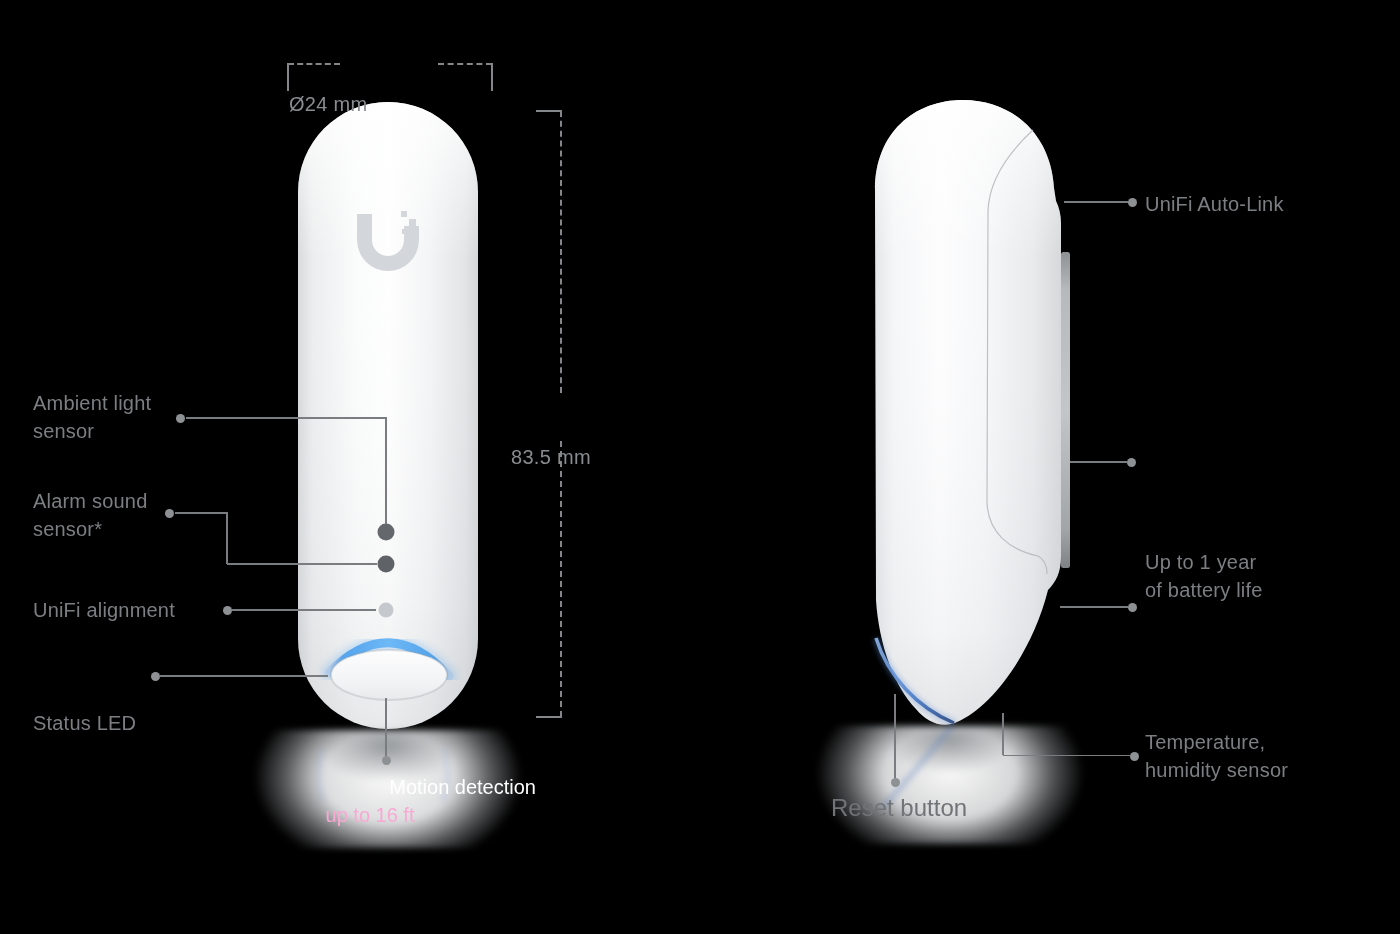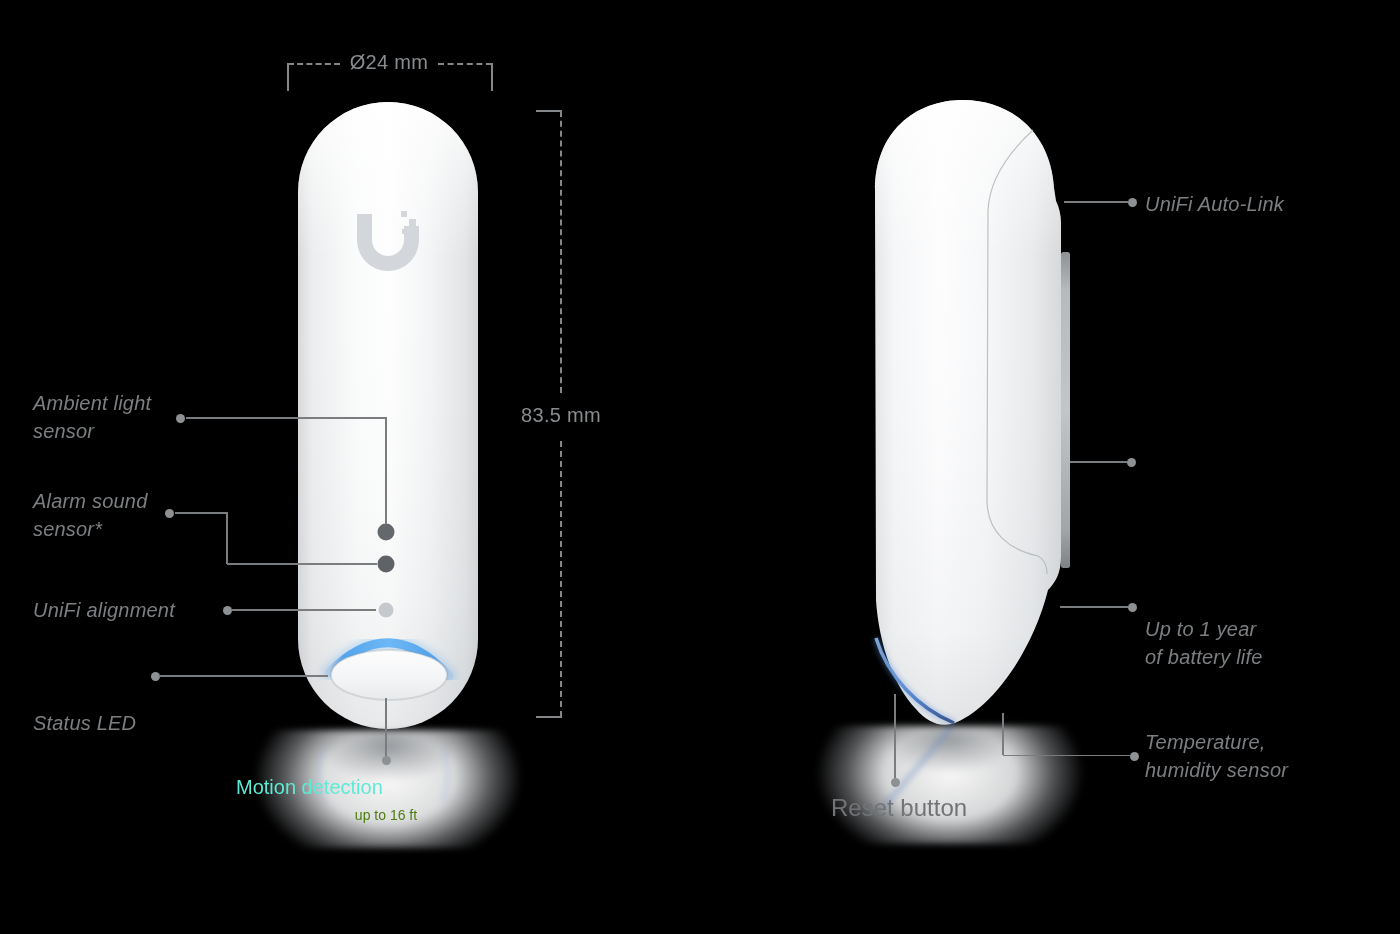--- a/index.html
+++ b/index.html
@@ -1,34 +1,34 @@
 <!DOCTYPE html>
 <html><head>
 <meta charset="utf-8">
 <style>
   html,body{margin:0;padding:0;background:#000;}
   .canvas{
     position:relative;width:1400px;height:934px;background:#000;overflow:hidden;
     font-family:"Liberation Sans","DejaVu Sans",sans-serif;
   }
   .label{position:absolute;font-size:20px;line-height:28px;color:#7c7f82;letter-spacing:.2px;white-space:nowrap;}
-  .label span{display:block;font-style:italic;}
-  .dim{position:absolute;font-size:20px;color:#898c8f;letter-spacing:.3px;text-align:center;}
+  .label span{display:block;}
+  .dim{position:absolute;font-size:20px;color:#898c8f;letter-spacing:.3px;text-align:left;margin-top:42px;}
   .lh{position:absolute;height:1.5px;background:#7a7d80;}
   .lv{position:absolute;width:1.5px;background:#7a7d80;}
   .dot{position:absolute;width:9px;height:9px;border-radius:50%;background:#8e9194;}
   .dashh{position:absolute;border-top:2px dashed #84878a;height:0;}
   .dashv{position:absolute;border-left:2px dashed #84878a;width:0;}
   .capline{position:absolute;background:#84878a;}
   .footer{position:absolute;left:0;top:878px;width:1400px;text-align:center;
           font-size:20px;color:#8f9295;letter-spacing:.2px;}
-  .motion1{position:absolute;left:236px;top:773px;width:300px;text-align:left;
-           font-size:20px;line-height:28px;color:#5eead4;}
-  .motion2{position:absolute;left:236px;top:801px;width:300px;text-align:center;
-           font-size:14px;line-height:28px;color:#4d7c0f;}
+  .motion1{position:absolute;left:236px;top:773px;width:300px;text-align:right;
+           font-size:20px;line-height:28px;color:#ffffff;}
+  .motion2{position:absolute;left:220px;top:801px;width:300px;text-align:center;
+           font-size:20px;line-height:28px;color:#f9a8d4;}
   .resetlbl{position:absolute;left:831px;top:794px;font-size:24px;color:#717477;}
   .refl{position:absolute;filter:blur(3px);}
   .refl-front{
     left:238px;top:730px;width:300px;height:118px;
     background:
       radial-gradient(38% 50% at 50% 14%, rgba(86,92,98,.55), rgba(86,92,98,0) 62%),
       radial-gradient(52% 92% at 50% 40%, rgba(255,255,255,.98) 0%, rgba(250,251,252,.88) 42%, rgba(215,220,225,.40) 66%, rgba(0,0,0,0) 86%);
   }
   .refl-side{
     left:800px;top:726px;width:300px;height:118px;
@@ -218,21 +218,21 @@
   </div>
   <div class="label" style="left:33px;top:662px;margin-top:47px;">
     <span>Status LED</span>
   </div>
   <div class="motion1">Motion detection</div>
   <div class="motion2">up to 16 ft</div>
 
   <div class="label" style="left:1145px;top:190px;">
     <span>UniFi Auto-Link</span>
   </div>
-  <div class="label" style="left:1145px;top:615px;">
+  <div class="label" style="left:1145px;top:548px;">
     <span>Up to 1 year</span>
     <span>of battery life</span>
   </div>
   <div class="label" style="left:1145px;top:728px;">
     <span>Temperature,</span>
     <span>humidity sensor</span>
   </div>
   <div class="resetlbl">Reset button</div>
 
 

